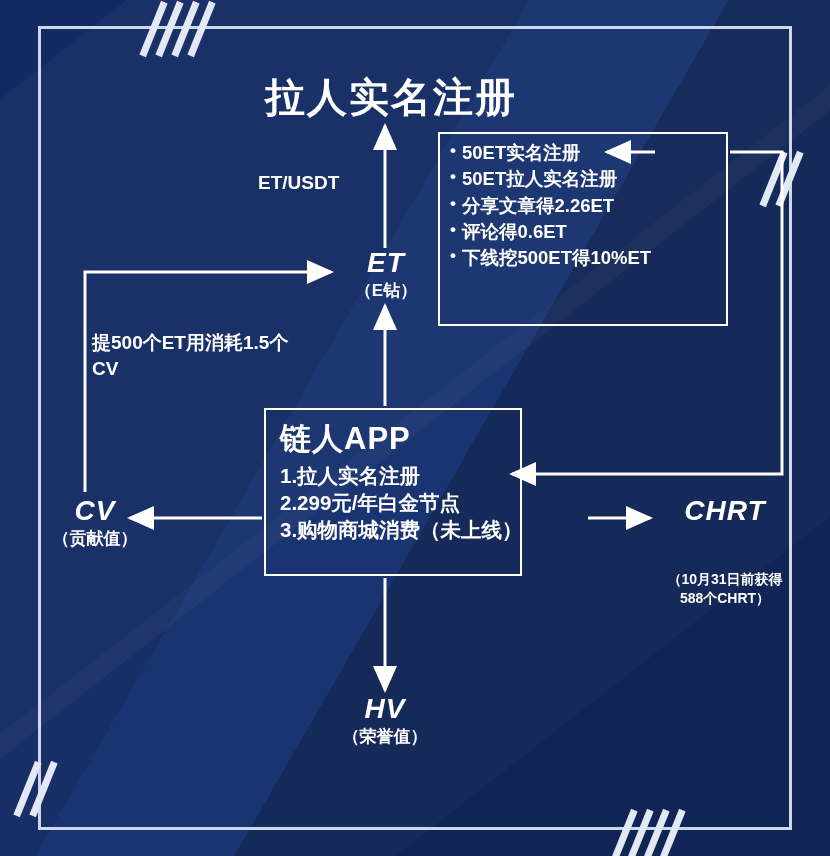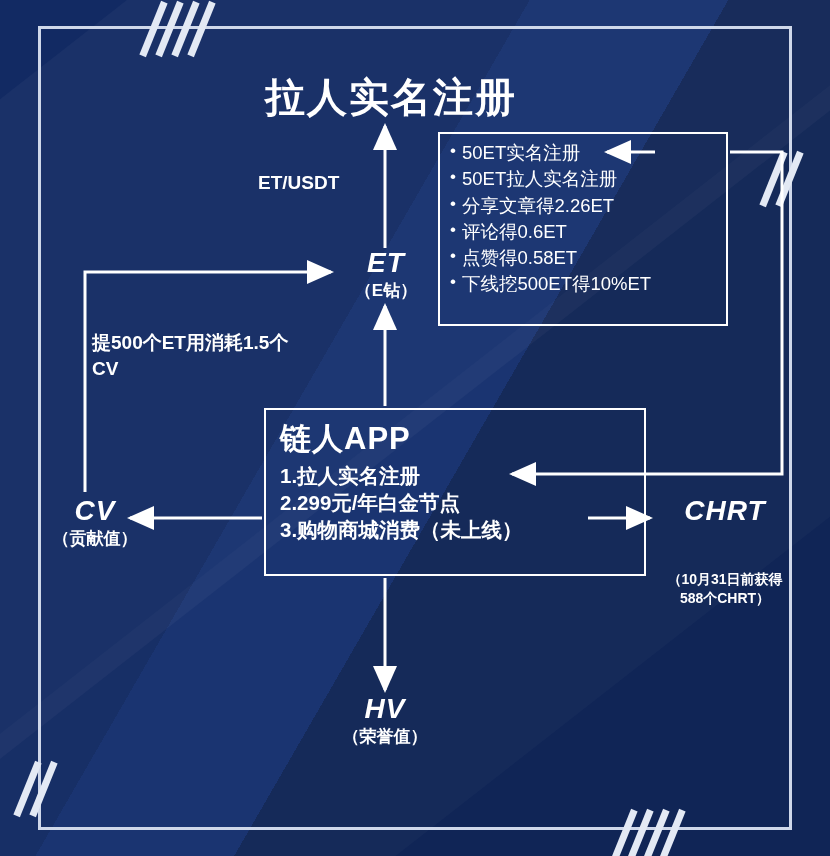--- a/index.html
+++ b/index.html
@@ -113,37 +113,37 @@
     height: 194px;
     padding: 6px 8px 6px 10px;
   }
   #bonus-box ul {
     margin: 0;
     padding: 0;
     list-style: none;
   }
   #bonus-box li {
     font-size: 18.5px;
-    font-weight: normal;
+    font-weight: bold;
     line-height: 1.42;
     position: relative;
     padding-left: 12px;
     white-space: nowrap;
   }
   #bonus-box li:before {
     content: "•";
     position: absolute;
     left: 0;
     top: -1px;
     font-size: 17px;
   }
   #app-box {
     left: 264px;
     top: 408px;
-    width: 382px;
+    width: 258px;
     height: 168px;
     padding: 8px 10px 6px 14px;
   }
   #app-box .app-title {
     font-size: 31px;
     font-weight: bold;
     letter-spacing: 1px;
     margin-bottom: 2px;
   }
   #app-box .app-line {
@@ -237,21 +237,20 @@
     <div class="node-big">ET</div>
     <div class="node-sub">（E钻）</div>
   </div>
 
   <div class="box" id="bonus-box">
     <ul>
       <li>50ET实名注册</li>
       <li>50ET拉人实名注册</li>
       <li>分享文章得2.26ET</li>
       <li>评论得0.6ET</li>
-      <li>点赞得0.58ET</li>
       <li>下线挖500ET得10%ET</li>
     </ul>
   </div>
 
   <div class="box" id="app-box">
     <div class="app-title">链人APP</div>
     <div class="app-line">1.拉人实名注册</div>
     <div class="app-line">2.299元/年白金节点</div>
     <div class="app-line">3.购物商城消费（未上线）</div>
   </div>

